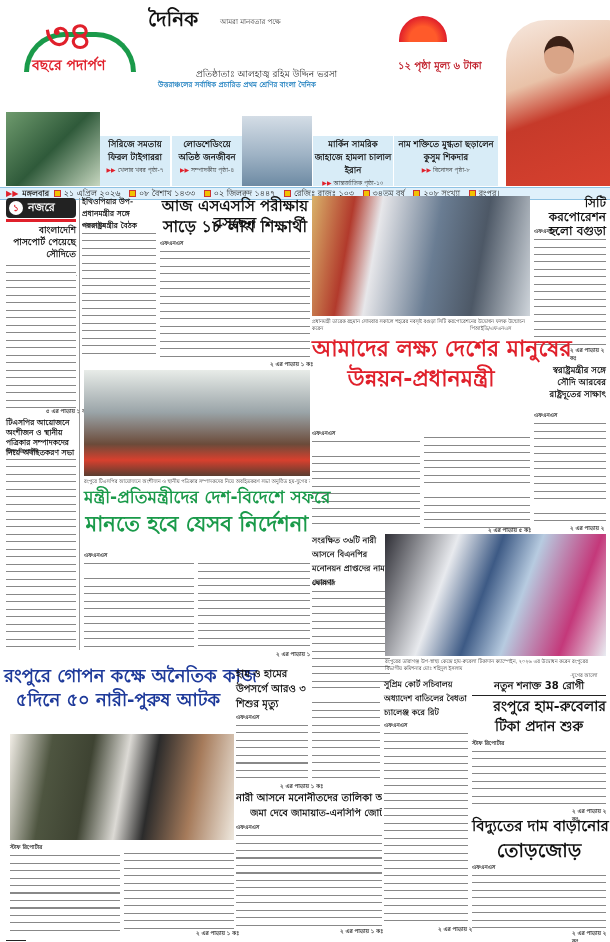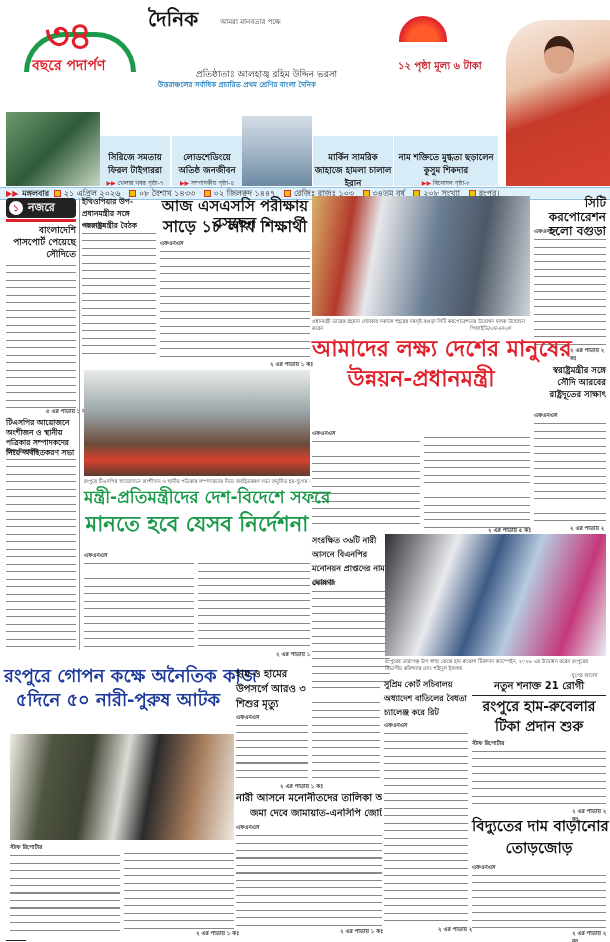--- a/index.html
+++ b/index.html
@@ -17,21 +17,21 @@
 .logo2{left:305px;top:24px;font-size:46px;font-weight:bold;color:#1a9a4a;letter-spacing:-1px}
 .sun{left:375px;top:2px;width:80px;height:40px;overflow:hidden}
 .sun div{position:absolute;left:16px;top:14px;width:48px;height:48px;border-radius:50%;background:radial-gradient(circle,#ff5a2a 40%,#e0202b 70%)}
 .sky{left:290px;top:10px;width:150px;height:36px;background:linear-gradient(#c9e2f5,#eaf4fb);z-index:-1}
 .price{left:390px;top:58px;font-size:10px;color:#c0202b;font-weight:bold}
 .founder{left:188px;top:67px;font-size:9px;color:#222}
 .tagline{left:150px;top:79px;font-size:7px;color:#1e7fbf;font-weight:bold}
 .model{left:498px;top:20px;width:112px;height:166px;background:linear-gradient(160deg,#f7e9e0 0%,#e9c2a8 35%,#c63a2a 55%,#d8412f 100%);border-radius:40px 10px 0 0}
 .model .head{position:absolute;left:38px;top:16px;width:30px;height:38px;border-radius:50%;background:#d9a487;border-top:10px solid #3a2016}
 .cricket{left:6px;top:112px;width:94px;height:74px;background:linear-gradient(135deg,#6e9a6d,#2f5a3a 50%,#c7d7c0)}
-.teaser{top:136px;height:50px;background:#d8ecf7;text-align:center;padding-top:15px}
+.teaser{top:136px;height:50px;background:#d8ecf7;text-align:center;padding-top:2px}
 .teaser .t{font-size:8.5px;color:#111;line-height:13px;font-weight:bold}
 .teaser .r{font-size:6px;color:#333;margin-top:1px}
 .teaser .r b{color:#e0202b}
 .ship{left:242px;top:116px;width:70px;height:70px;background:linear-gradient(#d4dde6,#9fb3c5 55%,#6d8aa3)}
 
 .dateline{left:0;top:187px;width:610px;height:13px;background:#dff0fb;border-top:1px solid #8fc2e3;border-bottom:1px solid #8fc2e3;font-size:8px;white-space:nowrap;padding-left:6px;line-height:12px}
 .dateline span{margin-right:4px}
 .dateline .sq{display:inline-block;width:7px;height:7px;background:#f2c200;border:1px solid #c33;margin:0 3px 0 2px;vertical-align:-1px}
 .dateline .arr{color:#e0202b;font-weight:bold}
 
@@ -159,30 +159,30 @@
 
 <div class="abs photo" style="left:385px;top:534px;width:221px;height:122px;background:linear-gradient(110deg,#2e2e35 0%,#e8eaee 28%,#3d5a85 45%,#b7cbe0 60%,#c4387a 82%,#e9edf2 100%)"></div>
 <div class="abs cap" style="left:385px;top:658px;width:221px;height:14px;overflow:hidden">রংপুরের তারাগঞ্জ উপ-স্বাস্থ্য কেন্দ্রে হাম-রুবেলা টিকাদান ক্যাম্পেইন, ২০২৬ এর উদ্বোধন করেন রংপুরের বিভাগীয় কমিশনার মোঃ শহিদুল ইসলাম</div>
 <div class="abs cap" style="left:570px;top:672px">-যুগের আলো</div>
 
 <div class="abs h" style="left:384px;top:678px;width:84px;font-size:8px;line-height:14px">সুপ্রিম কোর্ট সচিবালয় অধ্যাদেশ বাতিলের বৈধতা চ্যালেঞ্জ করে রিট</div>
 <div class="abs by" style="left:384px;top:722px">এফএনএস</div>
 <div class="abs lines" style="left:384px;top:730px;width:84px;height:196px"></div>
 <div class="abs by" style="left:438px;top:926px">২ এর পাতায় ২ কঃ</div>
 
-<div class="abs h" style="left:472px;top:680px;width:134px;font-size:10px;text-align:center">নতুন শনাক্ত 21 রোগী</div>
+<div class="abs h" style="left:472px;top:680px;width:134px;font-size:10px;text-align:center">নতুন শনাক্ত 38 রোগী</div>
 <div class="abs rule" style="left:472px;top:695px;width:134px"></div>
-<div class="abs h" style="left:472px;top:698px;width:134px;font-size:14px;text-align:center;white-space:nowrap">রংপুরে হাম-রুবেলার</div>
+<div class="abs h" style="left:472px;top:698px;width:134px;font-size:14px;text-align:right;white-space:nowrap">রংপুরে হাম-রুবেলার</div>
 <div class="abs h" style="left:472px;top:718px;width:134px;font-size:14px;text-align:center">টিকা প্রদান শুরু</div>
 <div class="abs by" style="left:472px;top:740px">স্টাফ রিপোর্টার</div>
 <div class="abs lines" style="left:472px;top:748px;width:134px;height:60px"></div>
 <div class="abs by" style="left:572px;top:808px">২ এর পাতায় ২ কঃ</div>
 
 <div class="abs h" style="left:472px;top:818px;width:134px;font-size:15px;text-align:center;white-space:nowrap">বিদ্যুতের দাম বাড়ানোর</div>
-<div class="abs h" style="left:472px;top:840px;width:134px;font-size:15px;text-align:center">তোড়জোড়</div>
+<div class="abs h" style="left:472px;top:840px;width:134px;font-size:19px;text-align:center">তোড়জোড়</div>
 <div class="abs by" style="left:472px;top:864px">এফএনএস</div>
 <div class="abs lines" style="left:472px;top:872px;width:134px;height:60px"></div>
 <div class="abs by" style="left:572px;top:930px">২ এর পাতায় ২ কঃ</div>
 
 <div class="abs h" style="left:4px;top:666px;width:228px;font-size:18px;color:#1e3a9a;text-align:center;white-space:nowrap">রংপুরে গোপন কক্ষে অনৈতিক কাজ</div>
 <div class="abs h" style="left:4px;top:690px;width:228px;font-size:18px;color:#1e3a9a;text-align:center">৫দিনে ৫০ নারী-পুরুষ আটক</div>
 <div class="abs photo" style="left:10px;top:734px;width:224px;height:106px;background:linear-gradient(100deg,#f1ede6 0%,#4e5540 18%,#3e4332 35%,#dcdad5 50%,#2b2b2b 62%,#a67b5b 80%,#efe9df 100%)"></div>
 <div class="abs by" style="left:10px;top:844px">স্টাফ রিপোর্টার</div>
 <div class="abs lines" style="left:10px;top:852px;width:110px;height:80px"></div>
 <div class="abs lines" style="left:124px;top:850px;width:110px;height:80px"></div>

